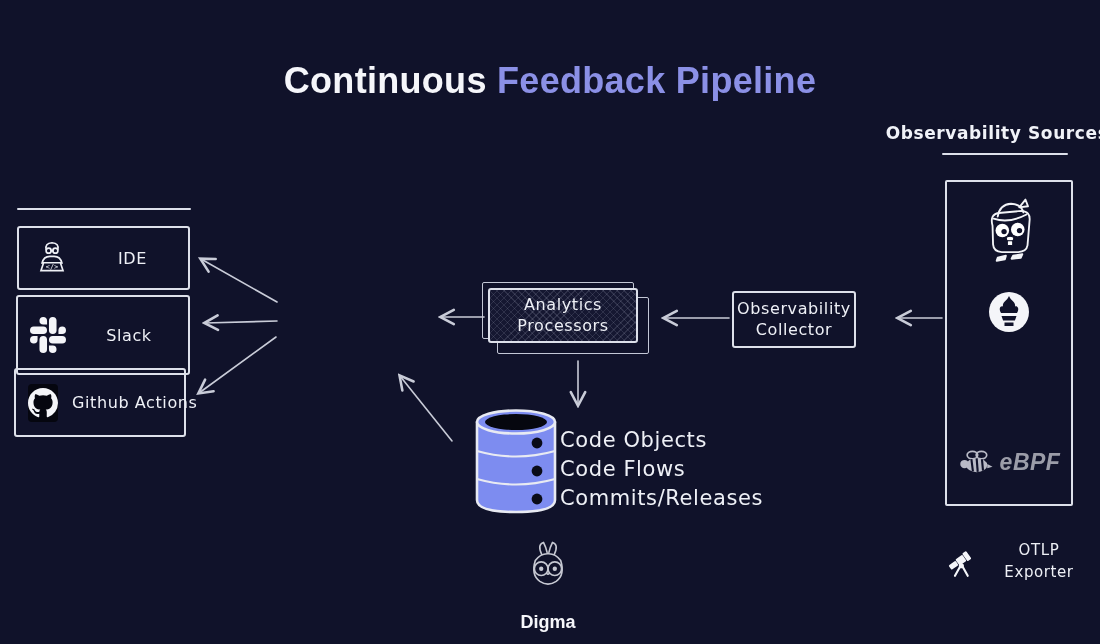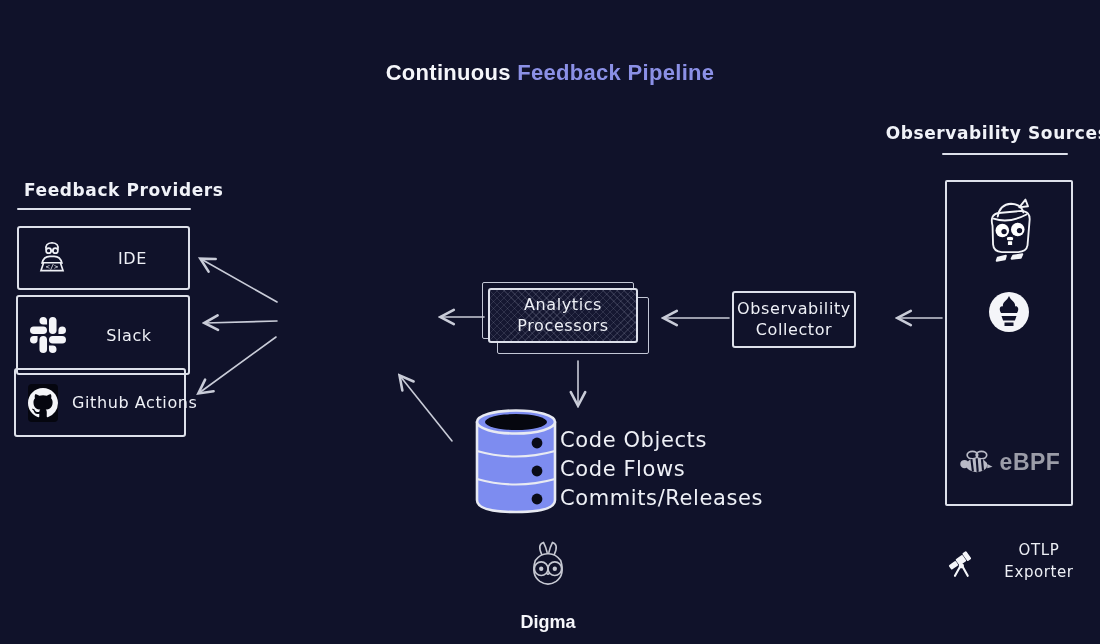--- a/index.html
+++ b/index.html
@@ -5,21 +5,21 @@
   * { box-sizing: border-box; margin: 0; padding: 0; }
   html,body { background:#0c0e22; }
   .canvas {
     position: relative; width: 1100px; height: 644px;
     background: #10122a; overflow: hidden;
     font-family: "DejaVu Sans", sans-serif; color: #eef0f6;
   }
   .title {
     position: absolute; top: 60px; left: 0; width: 100%;
     text-align: center; font-family: "Liberation Sans", sans-serif;
-    font-weight: 700; font-size: 22px; letter-spacing: .3px;
+    font-weight: 700; font-size: 36px; letter-spacing: .3px;
   }
   .title .accent { color: #8b90e6; }
   .title .main { color: #f5f6fa; }
 
   .hand { letter-spacing: .6px; }
 
   .section-heading {
     position: absolute; font-size: 17px; font-weight: 600; color: #f0f2f8;
     white-space: nowrap;
   }
@@ -47,40 +47,39 @@
     position: absolute; border: 1.5px solid #c3c7d6; border-radius: 2px; background: transparent;
   }
 
   .icon-wrap { display: flex; align-items: center; justify-content: center; }
 
   .sources-panel { position: absolute; border: 2px solid #dde0ea; border-radius: 2px; }
   .panel-item { position: absolute; left: 50%; transform: translateX(-50%); }
   .otlp-row { display: flex; align-items: center; gap: 26px; white-space: nowrap; }
   .otlp-text { font-size: 15px; line-height: 1.45; text-align: center; }
   .ebpf-row { display: flex; align-items: center; gap: 6px; }
-  .ebpf-label { font-family: "Liberation Sans", sans-serif; font-weight: 700; font-size: 23px; color: #9b9ca8; letter-spacing: .5px; }
+  .ebpf-label { font-family: "Liberation Sans", sans-serif; font-weight: 700; font-size: 23px; color: #9b9ca8; letter-spacing: .5px; font-style: italic; }
 
   .db-labels { position: absolute; left: 560px; top: 426px; font-size: 21px; line-height: 29px; white-space: nowrap; }
 
   .brand { position: absolute; left: 548px; top: 540px; transform: translateX(-50%); text-align: center; }
   .brand-name { font-family: "Liberation Sans", sans-serif; font-weight: 700; font-size: 18px; color: #f5f6fa; margin-top: 20px; }
 
   svg { display: block; }
   .arrow-layer { position: absolute; left: 0; top: 0; pointer-events: none; }
 </style>
 </head>
 <body>
 
 <div class="canvas">
 
   <div class="title">
     <span class="main">Continuous </span><span class="accent">Feedback Pipeline</span>
   </div>
 
-  <div class="section-heading hand" style="left:24px; top:180px;">Feedback Providers</div>
   <div class="underline" style="left:17px; top:208px; width:174px;"></div>
 
   <div class="sketch-box provider-box" style="left:17px; top:226px; width:173px; height:64px;">
     <span class="icon-wrap">
       <svg width="42" height="38" viewBox="0 0 40 34">
         <g stroke="#eef0f6" stroke-width="1.6" fill="none" stroke-linecap="round">
           <path d="M14.5 9 Q13 3 20 2.5 Q27 3 25.5 9"></path>
           <circle cx="16.8" cy="10" r="2.4"></circle>
           <circle cx="23.2" cy="10" r="2.4"></circle>
           <path d="M19.2 10 h1.6"></path>

